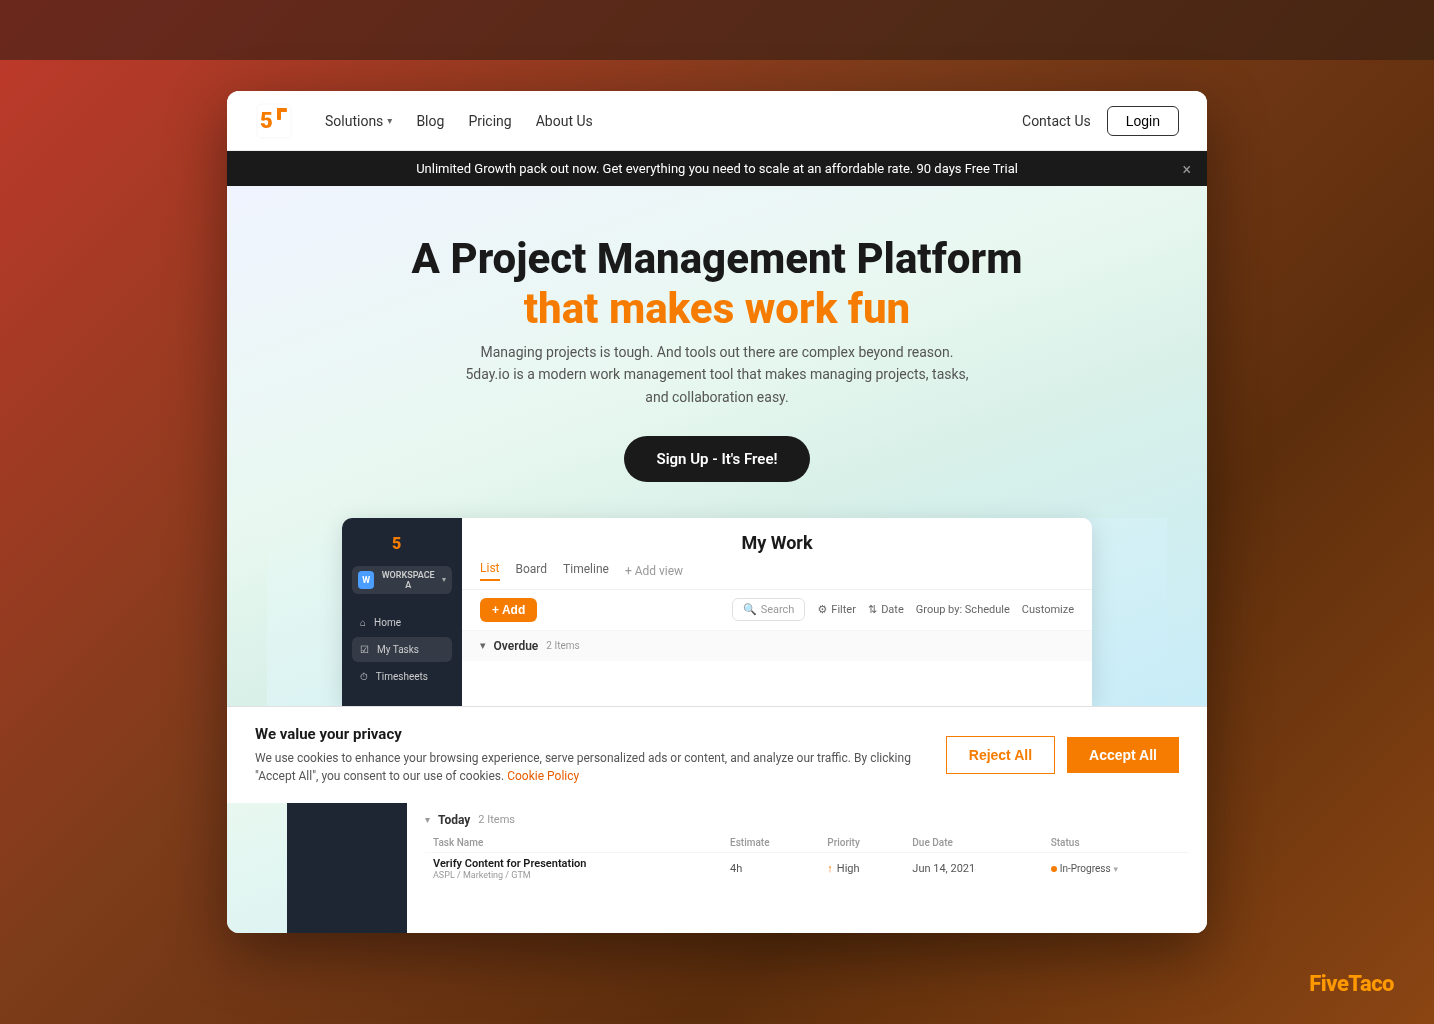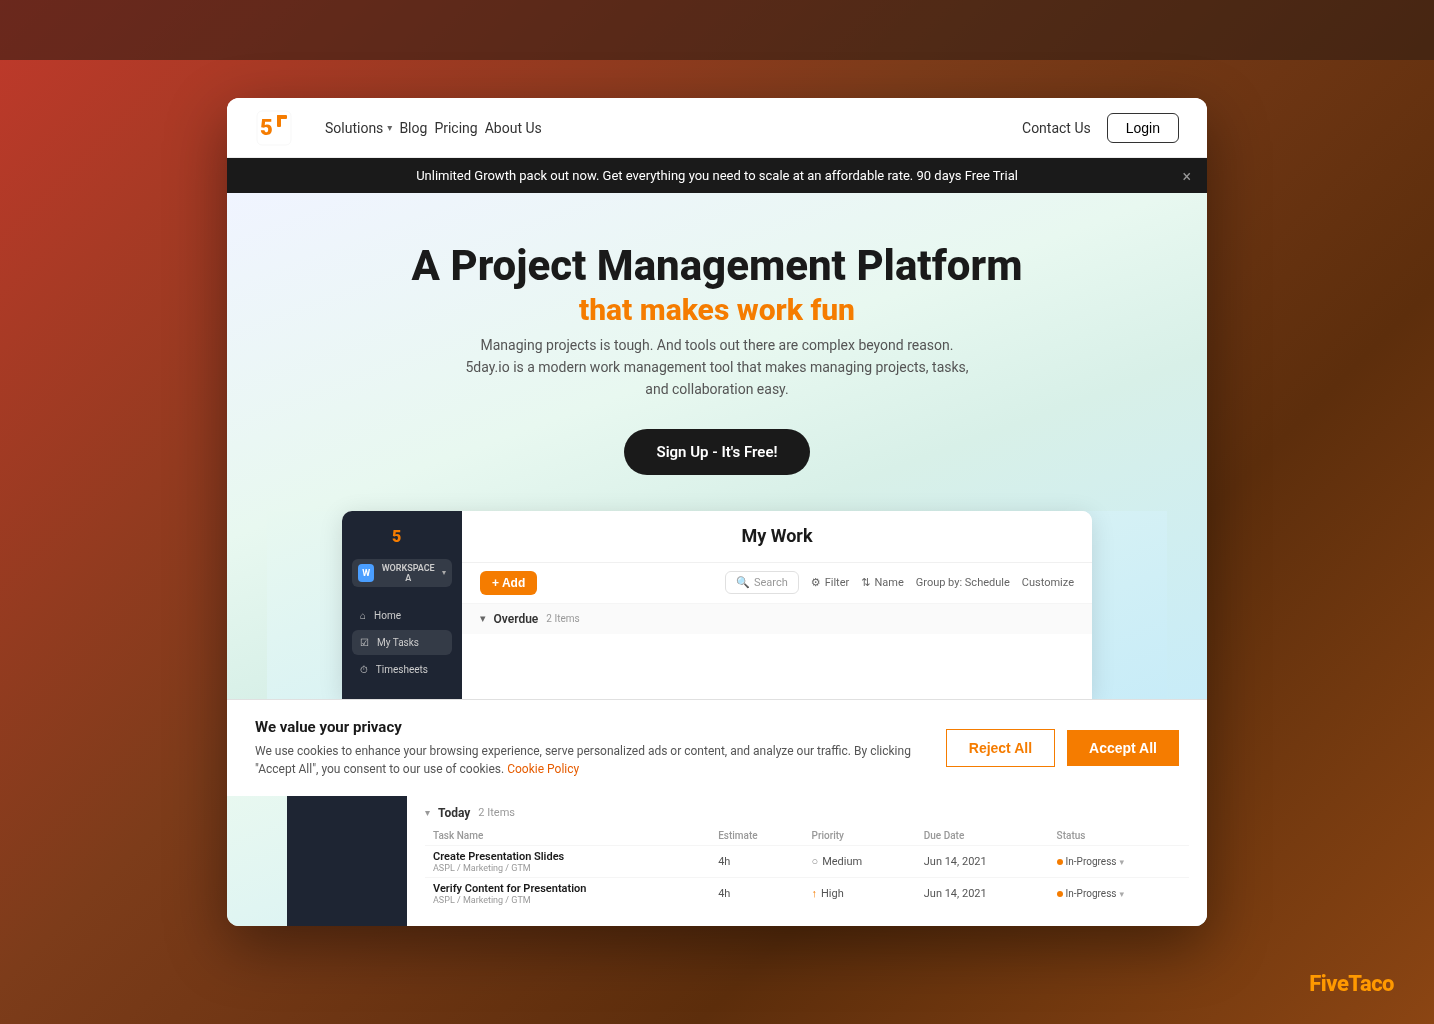--- a/index.html
+++ b/index.html
@@ -41,21 +41,21 @@
       background: #fff;
       border-bottom: 1px solid #eee;
     }
     .logo {
       display: flex;
       align-items: center;
       margin-right: 32px;
     }
     .nav-links {
       display: flex;
-      gap: 7px;
+      gap: 24px;
       flex: 1;
     }
     .nav-link {
       font-size: 14px;
       color: #333;
       cursor: pointer;
       font-weight: 400;
     }
     .nav-link.has-dropdown {
       display: flex;
@@ -108,21 +108,21 @@
       text-align: center;
       min-height: 420px;
     }
     .hero-title-black {
       font-size: 42px;
       font-weight: 800;
       color: #1a1a1a;
       line-height: 1.2;
     }
     .hero-title-orange {
-      font-size: 30px;
+      font-size: 42px;
       font-weight: 800;
       color: #f57c00;
       line-height: 1.2;
       margin-bottom: 6px;
     }
     .hero-subtitle {
       font-size: 14px;
       color: #555;
       max-width: 520px;
       margin: 0 auto 28px;
@@ -538,35 +538,41 @@
           </div>
           <div class="sidebar-nav-item">
             <span class="sidebar-nav-icon">⏱</span>
             <span>Timesheets</span>
           </div>
         </div>
 
         <div class="app-main">
           <div class="app-header">
             <div class="app-title">My Work</div>
+            <div class="app-tabs">
+              <span class="app-tab active">List</span>
+              <span class="app-tab">Board</span>
+              <span class="app-tab">Timeline</span>
+              <span class="app-tab-add">+ Add view</span>
+            </div>
           </div>
           <div class="app-toolbar">
             <button class="add-btn">+ Add</button>
             <div class="toolbar-right">
               <div class="search-box">
                 <span>🔍</span>
                 <span>Search</span>
               </div>
               <div class="toolbar-btn">
                 <span>⚙</span>
                 <span>Filter</span>
               </div>
               <div class="toolbar-btn">
                 <span>⇅</span>
-                <span>Name</span>
+                <span>Date</span>
               </div>
               <div class="toolbar-btn">
                 <span>Group by: Schedule</span>
               </div>
               <div class="toolbar-btn">
                 <span>Customize</span>
               </div>
             </div>
           </div>
           <div class="overdue-row">
@@ -605,41 +611,20 @@
         <thead>
           <tr>
             <th>Task Name</th>
             <th>Estimate</th>
             <th>Priority</th>
             <th>Due Date</th>
             <th>Status</th>
           </tr>
         </thead>
         <tbody id="task-rows">
-            <tr>
-    <td>
-      <div class="task-name">Create Presentation Slides</div>
-      <div class="task-sub">ASPL / Marketing / GTM</div>
-    </td>
-    <td style="font-size:11px;color:#555;">4h</td>
-    <td>
-      <span class="priority-dot">
-        <span style="font-size:11px;color:#888;">○</span>
-        <span style="font-size:11px;color:#555;">Medium</span>
-      </span>
-    </td>
-    <td style="font-size:11px;color:#555;">Jun 14, 2021</td>
-    <td>
-      <span class="status-badge">
-        <span class="orange-dot"></span>
-        In-Progress
-        <span style="font-size:9px;color:#aaa;">▾</span>
-      </span>
-    </td>
-  </tr>
             <tr>
     <td>
       <div class="task-name">Verify Content for Presentation</div>
       <div class="task-sub">ASPL / Marketing / GTM</div>
     </td>
     <td style="font-size:11px;color:#555;">4h</td>
     <td>
       <span class="priority-dot">
         <span style="font-size:11px;color:#f57c00;">↑</span>
         <span style="font-size:11px;color:#555;">High</span>

